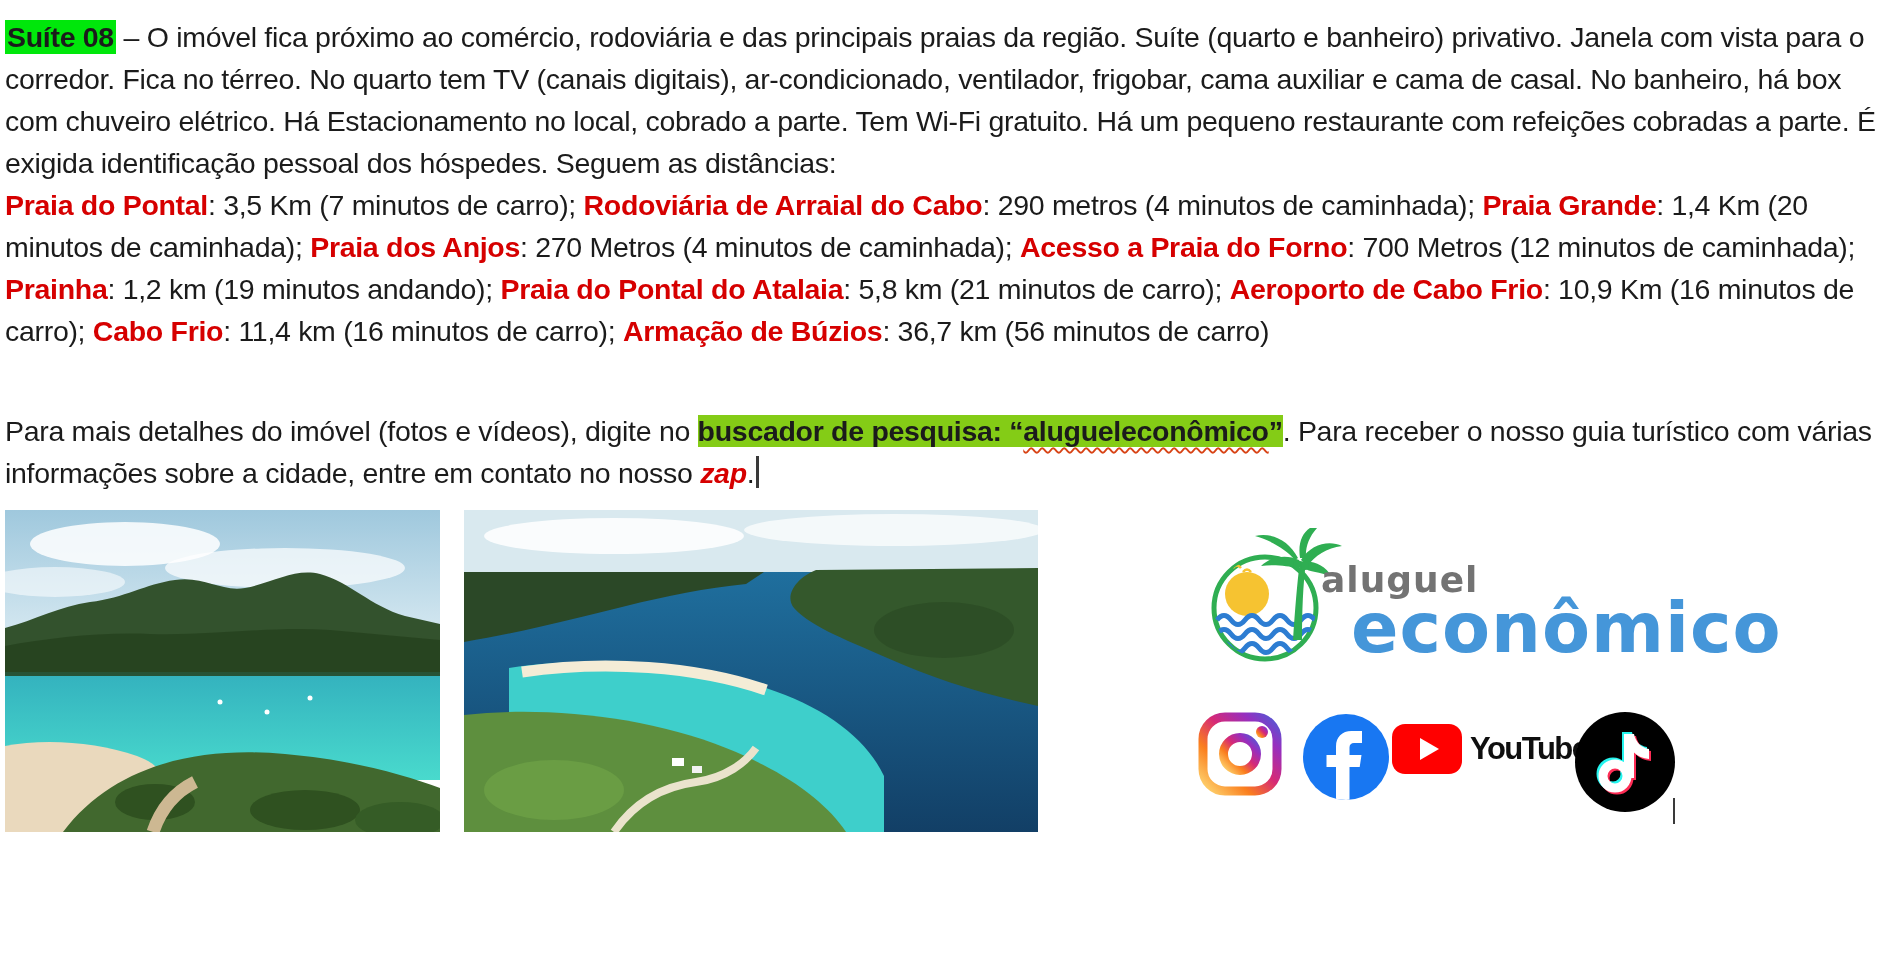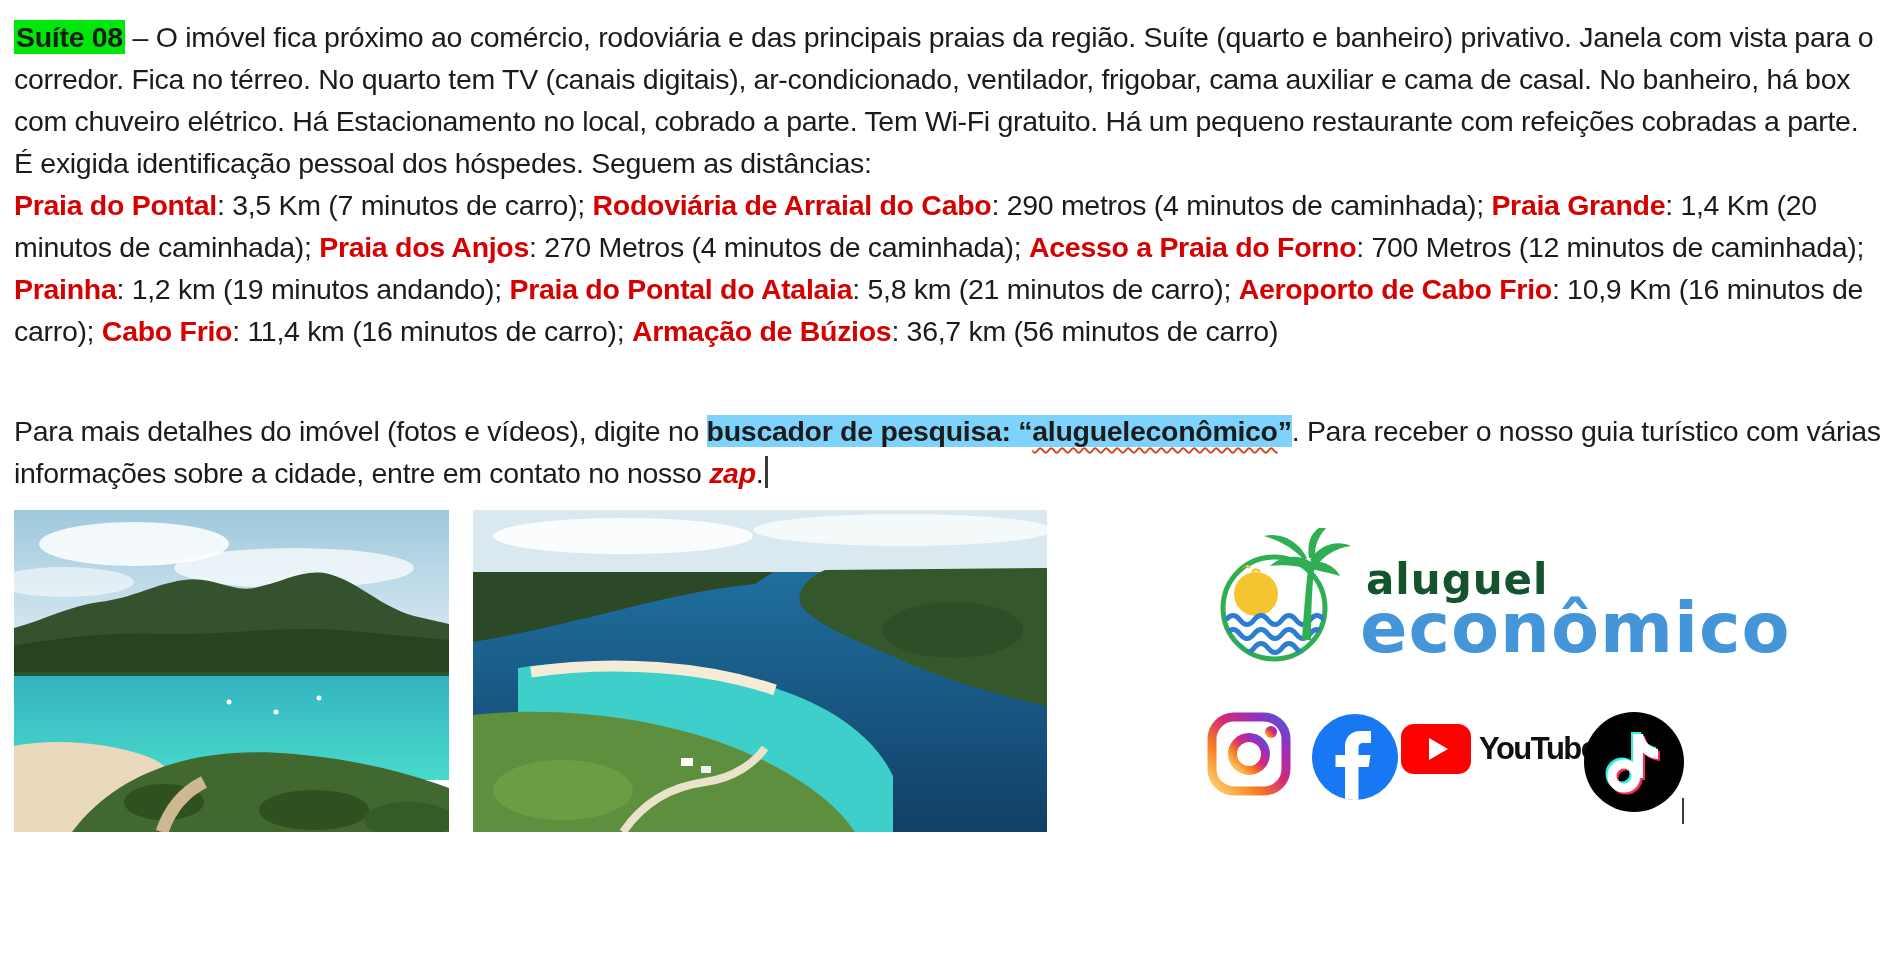--- a/index.html
+++ b/index.html
@@ -1,44 +1,44 @@
 <!DOCTYPE html>
 <html><head>
 <meta charset="utf-8">
 <style>
   html,body{margin:0;padding:0;}
   body{
     width:1900px;height:961px;background:#ffffff;overflow:hidden;
     font-family:"Liberation Sans",sans-serif;color:#1b1b1b;
   }
-  .doc{padding:16px 16px 0 14px;}
+  .doc{padding:16px 16px 0 5px;}
   p{margin:0;}
   .para{font-size:28.5px;line-height:42px;letter-spacing:-0.3px;}
   .p-dist{}
   .p-contact{margin-top:58px;}
   .bold{font-weight:700;}
   .hl-green{background:#00e70b;font-weight:700;padding:1px 2px;}
-  .hl-yellow{background:#7dd3fc;font-weight:700;}
+  .hl-yellow{background:#84cc16;font-weight:700;}
   .red{color:#d60000;font-style:italic;}
   .dist-label{color:#d60000;font-weight:700;}
   .squiggly{
     text-decoration-line:underline;
     text-decoration-style:wavy;
     text-decoration-color:#d84315;
     text-decoration-thickness:2px;
     text-underline-offset:6px;
   }
   .caret{display:inline-block;width:3px;height:32px;background:#3a3a3a;vertical-align:-5px;margin-left:2px;}
   .bottom-row{position:relative;margin-top:16px;height:347px;}
   .photo{position:absolute;top:0;display:block;}
   .photo1{left:0;}
   .photo2{left:459px;}
   .emblem{position:absolute;left:1200px;top:18px;}
   .wordmark{position:absolute;left:1316px;top:44px;line-height:52px;font-family:"DejaVu Sans",sans-serif;font-weight:700;letter-spacing:1px;}
-  .wordmark .w1{font-size:42px;color:#14532d;display:block;margin-left:36px;}
+  .wordmark .w1{font-size:36px;color:#737373;display:block;}
   .wordmark .w2{font-size:70px;color:#4596d9;display:block;margin-left:30px;margin-top:-4px;}
   .icon{position:absolute;}
   .ig-icon{left:1191px;top:200px;}
   .fb-icon{left:1298px;top:204px;}
   .yt-group{left:1387px;top:214px;display:flex;align-items:center;gap:8px;position:absolute;}
   .yt-label{font-size:31px;font-weight:700;color:#0f0f0f;letter-spacing:-1.5px;}
   .tt-icon{left:1570px;top:202px;}
   .cursor-mark{position:absolute;left:1668px;top:288px;width:2px;height:26px;background:#3a3a3a;}
 </style>
 </head>

